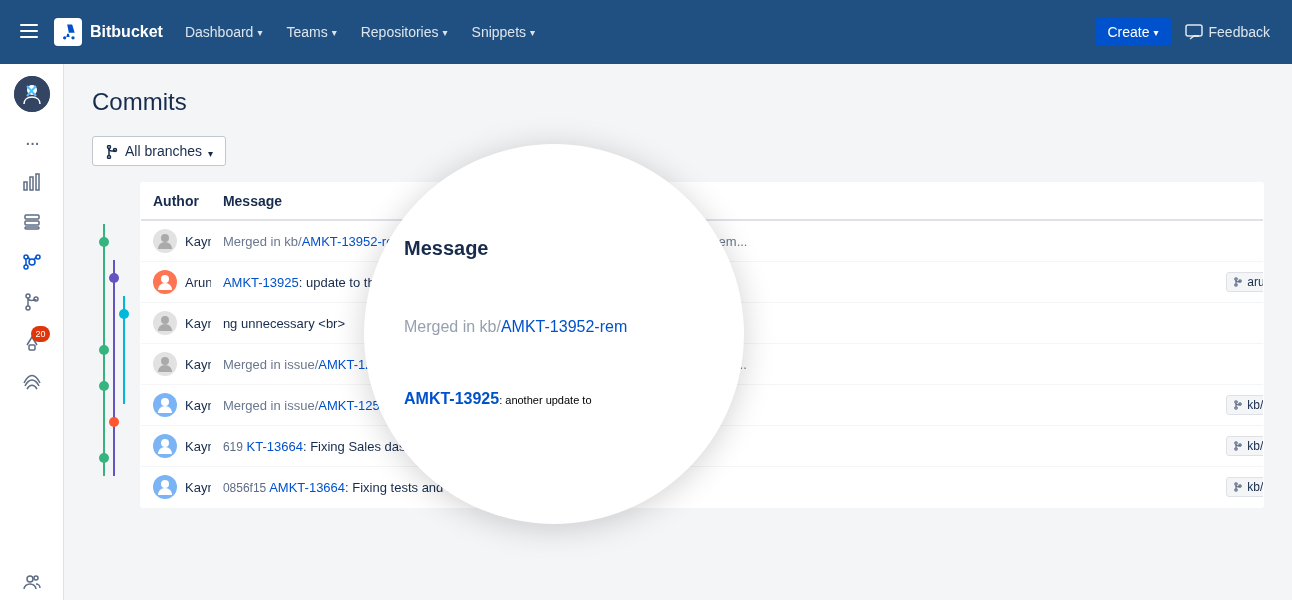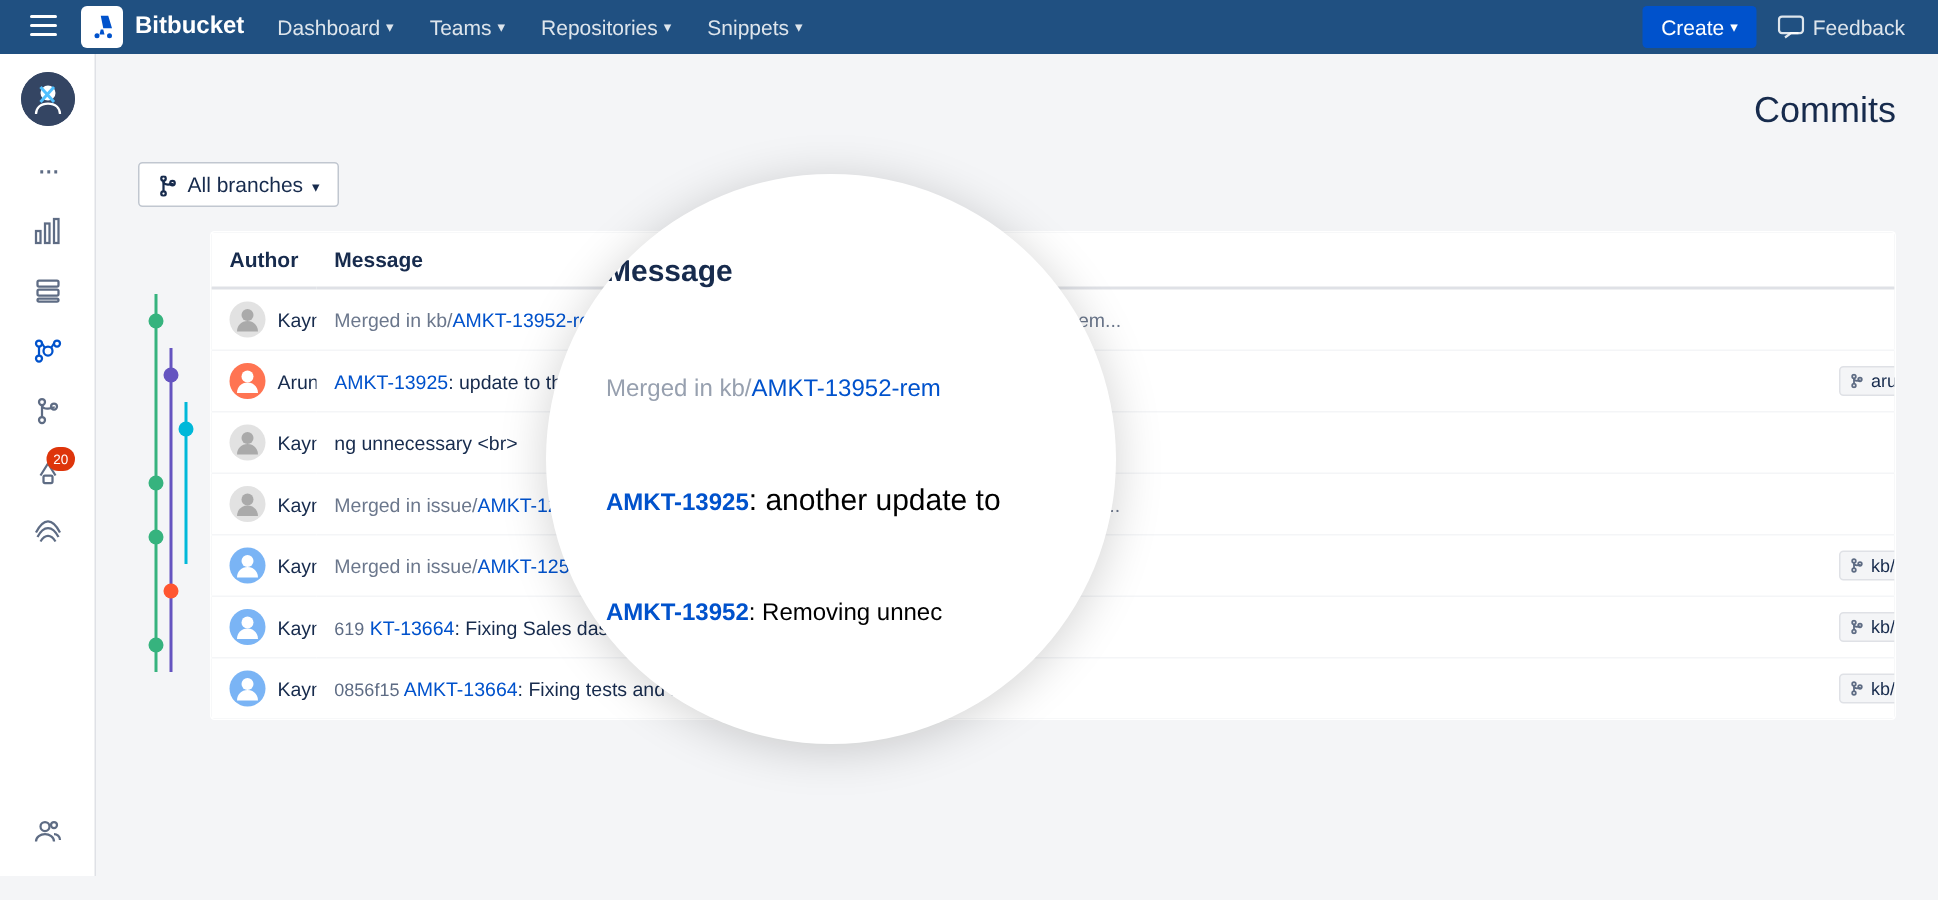--- a/index.html
+++ b/index.html
@@ -1,21 +1,21 @@
 <!DOCTYPE html>
 <html><head>
   <meta charset="utf-8">
   <style>
     * { margin: 0; padding: 0; box-sizing: border-box; }
     body { font-family: -apple-system, BlinkMacSystemFont, 'Segoe UI', Arial, sans-serif; font-size: 14px; background: #f4f5f7; width: 1292px; height: 600px; overflow: hidden; }
 
     
     .topnav {
       background: #205081;
-      height: 36px;
+      height: 64px;
       display: flex;
       align-items: center;
       padding: 0 12px;
       gap: 4px;
       color: white;
     }
     .topnav-logo {
       display: flex;
       align-items: center;
       gap: 8px;
@@ -148,21 +148,20 @@
       flex: 1;
       padding: 24px 28px;
       overflow: auto;
       position: relative;
     }
     .page-title {
       font-size: 24px;
       font-weight: 500;
       color: #172b4d;
       margin-bottom: 20px;
-      text-align: right;
     }
     .toolbar {
       margin-bottom: 16px;
     }
     .branch-button {
       border: 1px solid #c1c7d0;
       background: white;
       border-radius: 3px;
       padding: 6px 12px;
       cursor: pointer;
@@ -628,20 +627,17 @@
         </tbody>
       </table>
     </div>
 
     <div class="magnifier-overlay">
       <div class="magnifier-header">Message</div>
       <div class="magnifier-row gray">
         <span>Merged in kb/<a class="message-link" href="#" style="font-size:16px">AMKT-13952-rem</a></span>
       </div>
       <div class="magnifier-row">
-        <a class="message-link mag-link" href="#" style="font-size:16px">AMKT-13925</a><span style="font-size:20px">: another update to</span>
-      </div>
-      <div class="magnifier-row">
-        <a class="message-link mag-link" href="#" style="font-size:16px">AMKT-13952</a><span style="font-size:16px">: Removing unnec</span>
+        <a class="message-link mag-link" href="#" style="font-size:16px">AMKT-13925</a><span style="font-size:11px">: another update to</span>
       </div>
     </div>
   </main>
 </div>
 
 </body></html>

